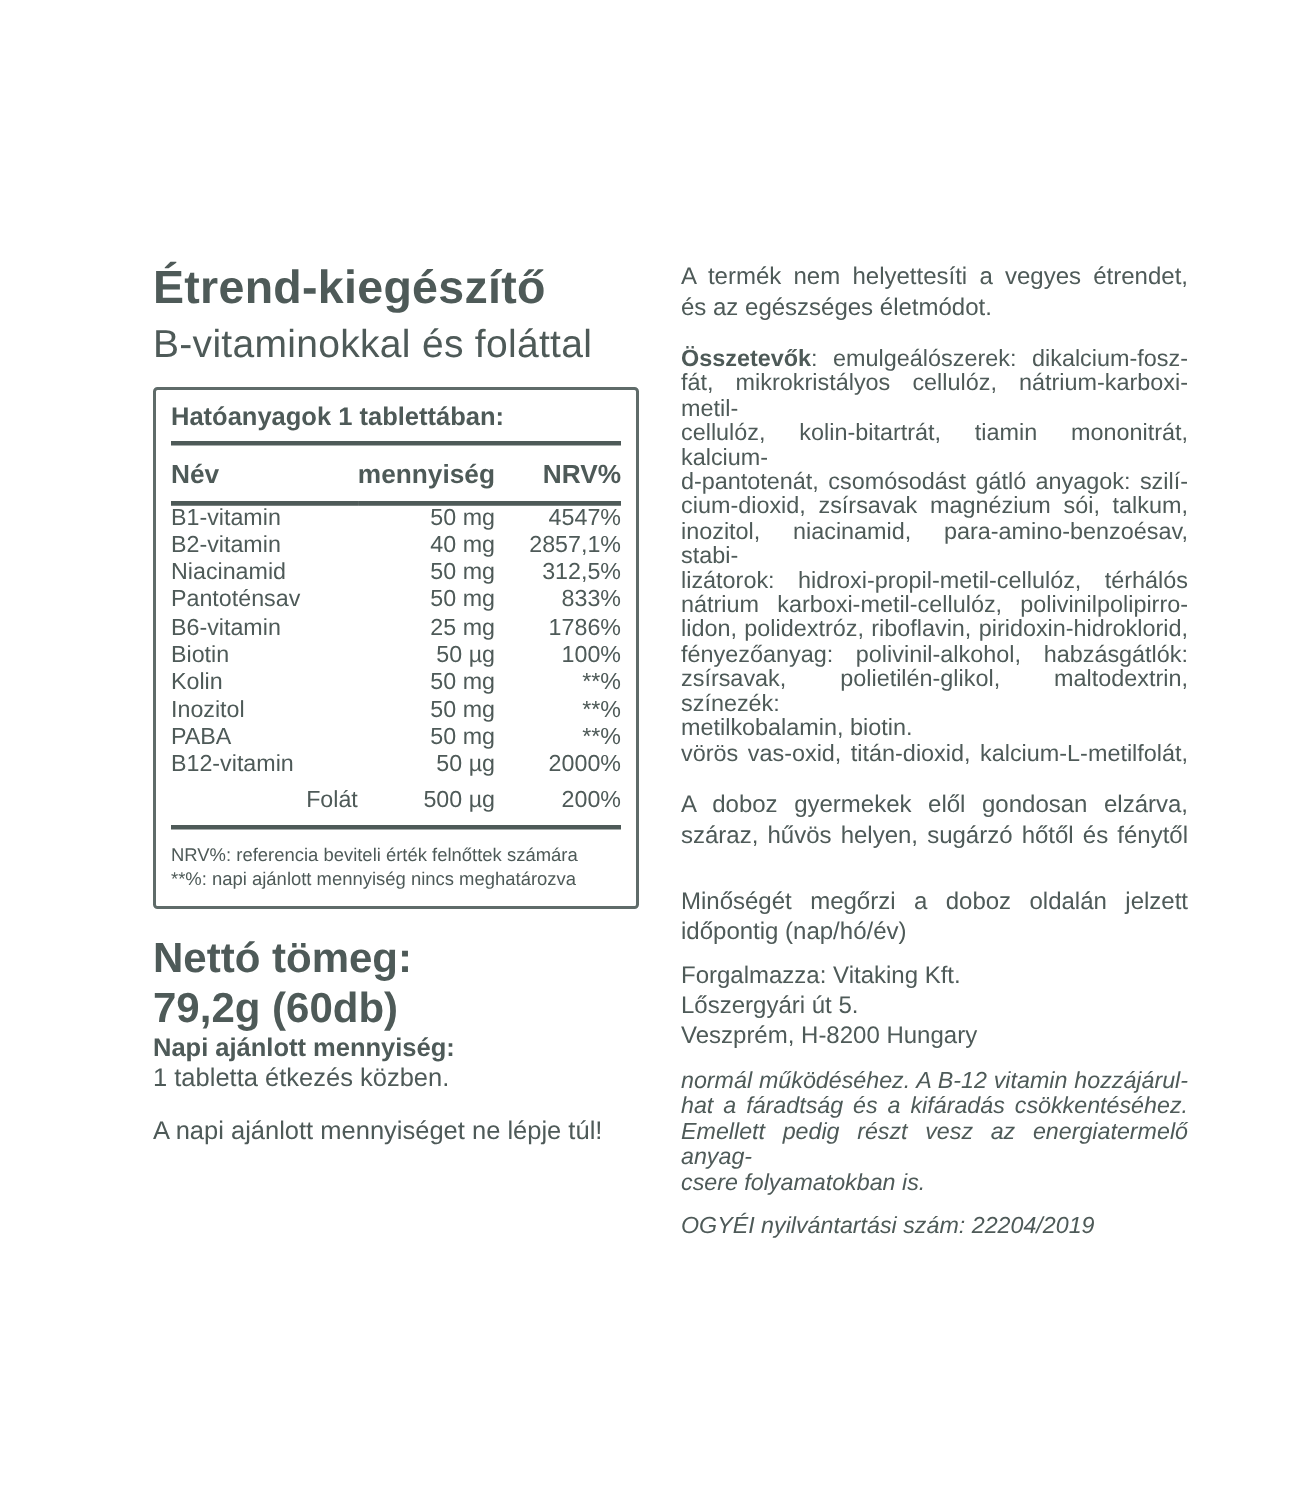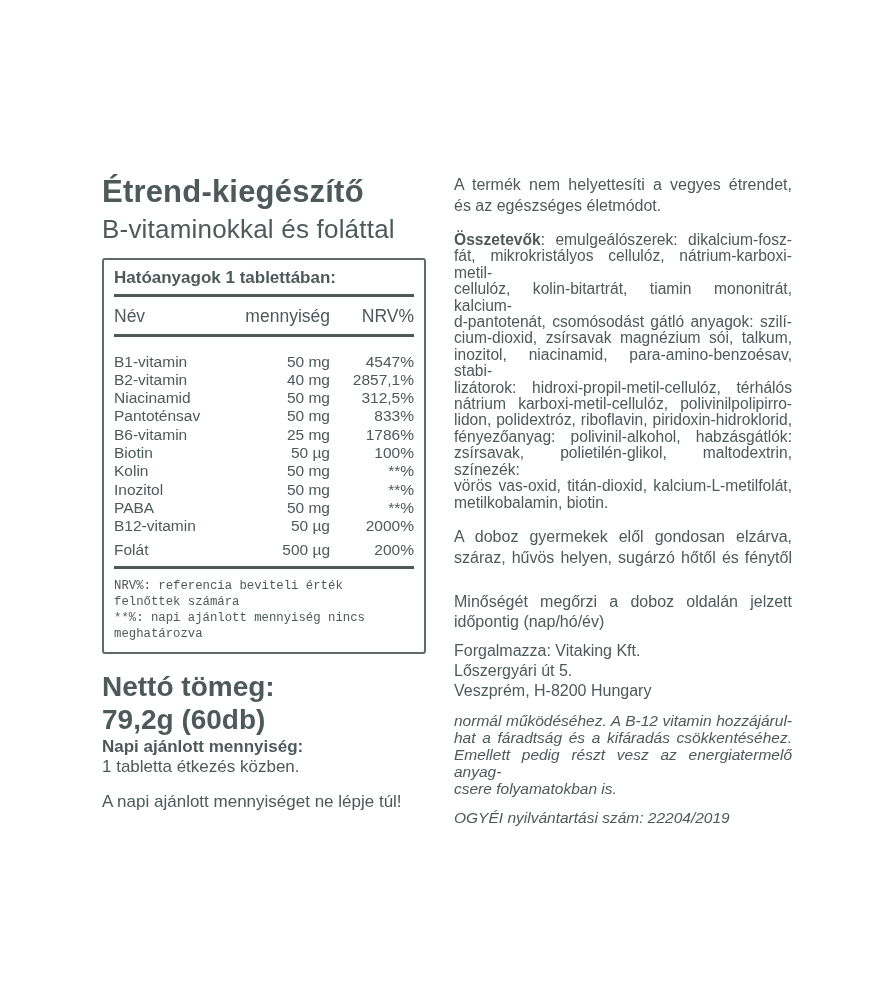--- a/index.html
+++ b/index.html
@@ -41,40 +41,40 @@
     padding: 8px 10px 10px 10px;
     width: 324px;
   }
   .table-caption { font-size: 17px; font-weight: bold; }
   .rule { height: 3px; background: var(--text); }
   .caption-rule { margin-top: 6px; }
 
   table.ing-table { width: 100%; border-collapse: collapse; }
   table.ing-table th {
     font-size: 17.5px;
-    font-weight: normal;
+    font-weight: bold;
     padding: 9px 0 7px 0;
     border-bottom: 3px solid var(--text);
   }
   table.ing-table th:nth-child(1) { text-align: left; }
   table.ing-table th:nth-child(2) { text-align: right; width: 80px; }
   table.ing-table th:nth-child(3) { text-align: right; width: 84px; }
   table.ing-table td {
     font-size: 15.5px;
     line-height: 18.3px;
     padding: 0;
     white-space: nowrap;
   }
-  table.ing-table tbody tr:first-child td { padding-top: 16px; }
+  table.ing-table tbody tr:first-child td { padding-top: 0; }
   table.ing-table td:nth-child(2), table.ing-table td:nth-child(3) { text-align: right; }
-  table.ing-table tbody tr:last-child td { padding-top: 5px; }
+  table.ing-table tbody tr:last-child td { padding-top: 5px; text-align: right; }
 
   .foot-rule { margin-top: 7px; }
   .footnotes { margin-top: 9px; }
-  .footnote { font-size: 12.3px; line-height: 16px; font-family: Liberation Mono, monospace; }
+  .footnote { font-size: 12.3px; line-height: 16px; }
 
   .net-weight { margin-top: 16px; font-size: 28px; font-weight: bold; line-height: 1.2; }
   .daily-heading { font-size: 17px; font-weight: bold; line-height: 20px; }
   .daily-text { font-size: 17px; line-height: 20px; }
   .warning { margin-top: 15px; font-size: 17px; }
 
   
   .right-col { position: absolute; left: 454px; top: 175px; width: 338px; font-size: 16px; }
 
   .para { margin-bottom: 16px; }
@@ -208,22 +208,22 @@
           <div class="jline">fát, mikrokristályos cellulóz, nátrium-karboxi-metil-</div>
           <div class="jline">cellulóz, kolin-bitartrát, tiamin mononitrát, kalcium-</div>
           <div class="jline">d-pantotenát, csomósodást gátló anyagok: szilí-</div>
           <div class="jline">cium-dioxid, zsírsavak magnézium sói, talkum,</div>
           <div class="jline">inozitol, niacinamid, para-amino-benzoésav, stabi-</div>
           <div class="jline">lizátorok: hidroxi-propil-metil-cellulóz, térhálós</div>
           <div class="jline">nátrium karboxi-metil-cellulóz, polivinilpolipirro-</div>
           <div class="jline">lidon, polidextróz, riboflavin, piridoxin-hidroklorid,</div>
           <div class="jline">fényezőanyag: polivinil-alkohol, habzásgátlók:</div>
           <div class="jline">zsírsavak, polietilén-glikol, maltodextrin, színezék:</div>
+          <div class="jline last">metilkobalamin, biotin.</div>
           <div class="jline">vörös vas-oxid, titán-dioxid, kalcium-L-metilfolát,</div>
-          <div class="jline last">metilkobalamin, biotin.</div>
         </div>
     </div>
 
     <div class="para just storage">
         <div class="jline">A doboz gyermekek elől gondosan elzárva,</div>
         <div class="jline">száraz, hűvös helyen, sugárzó hőtől és fénytől</div>
       </div>
 
     <div class="para just quality">
         <div class="jline">Minőségét megőrzi a doboz oldalán jelzett</div>

